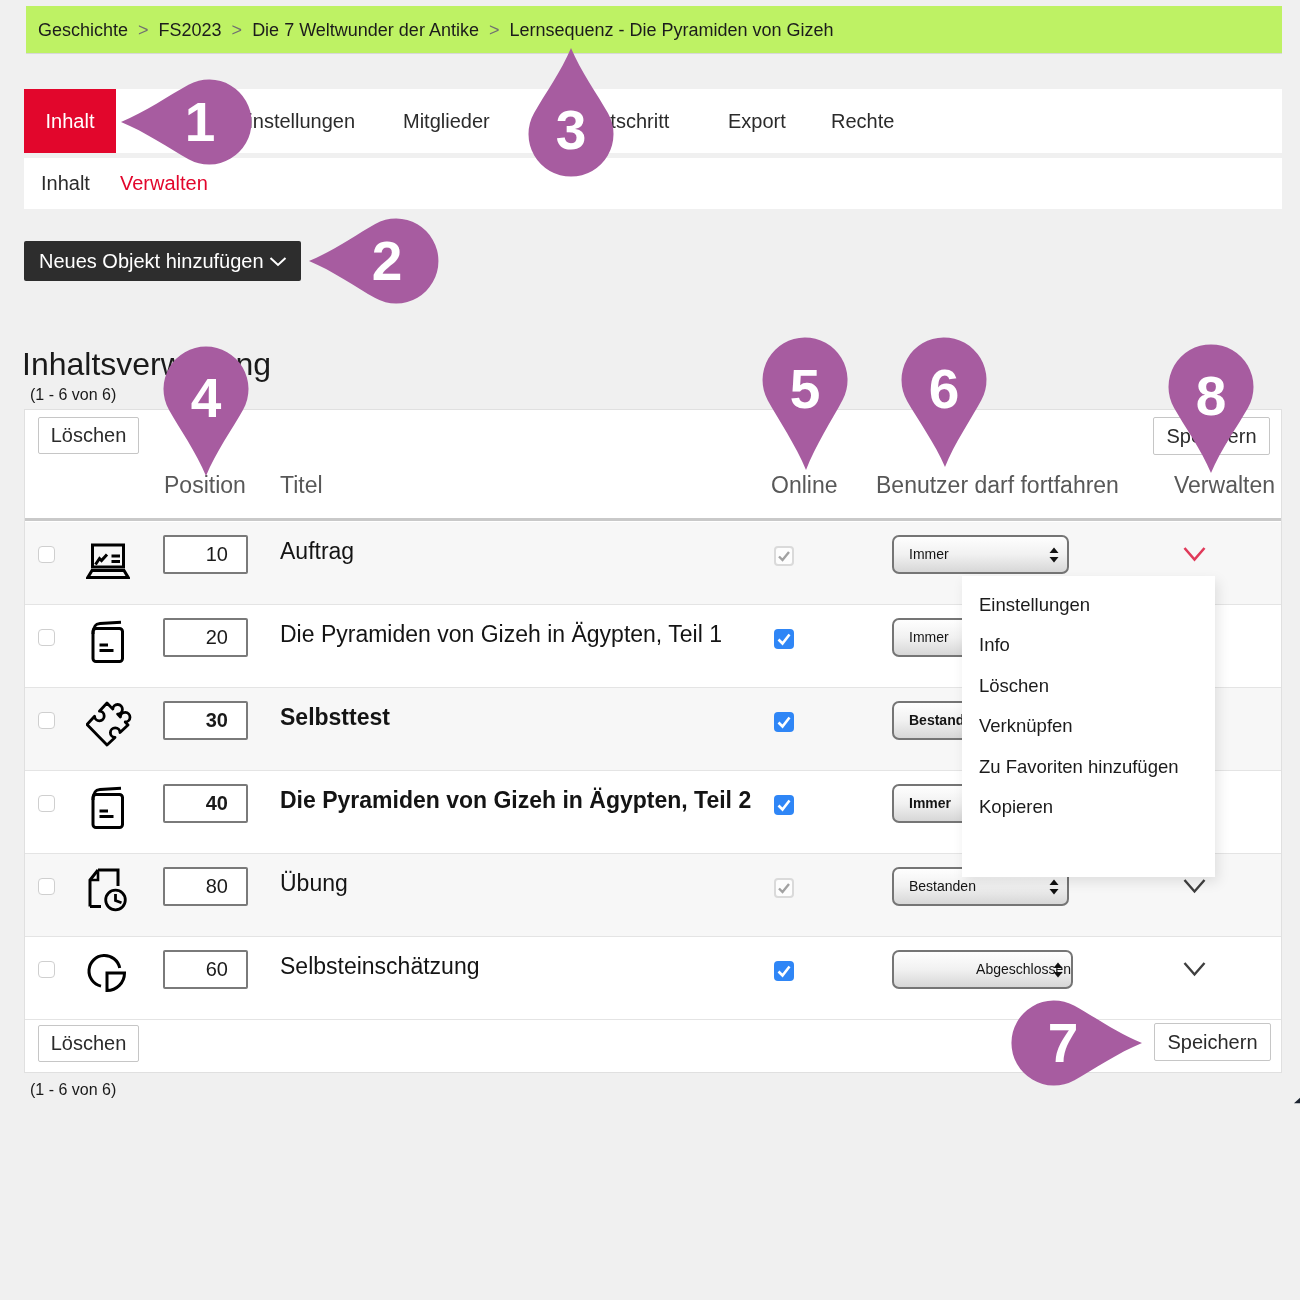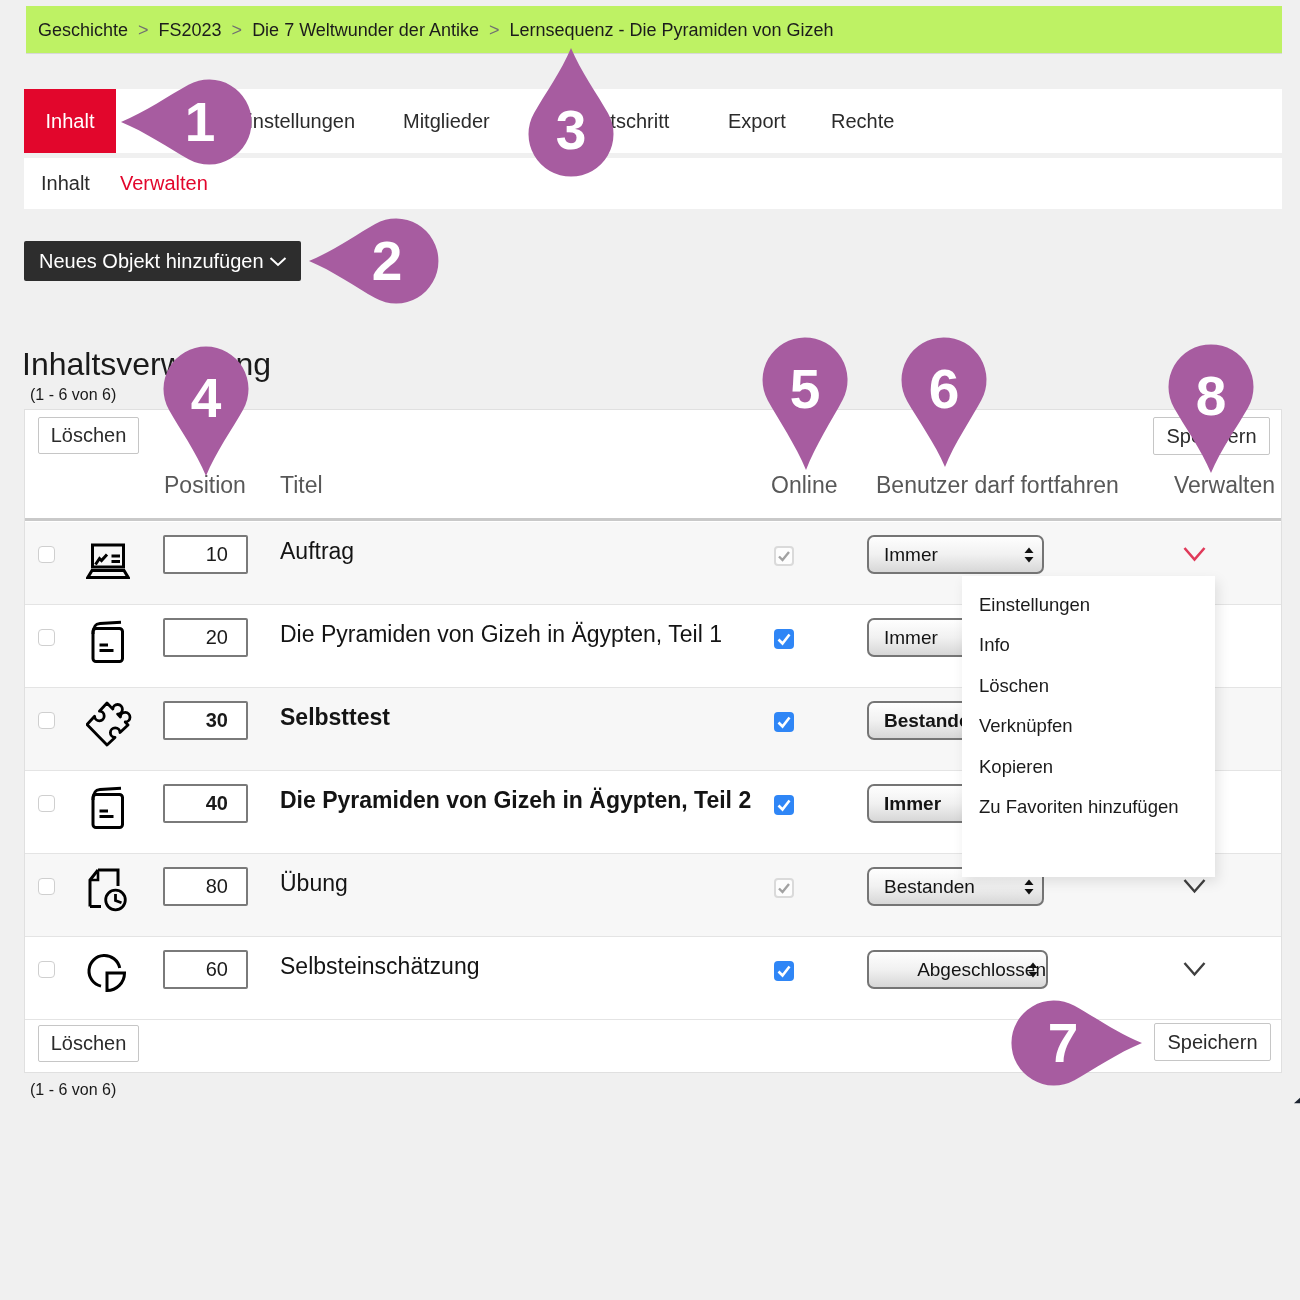--- a/index.html
+++ b/index.html
@@ -31,21 +31,21 @@
   #headline { position:absolute; left:0; top:108px; width:1256px; height:3px; background:#c9c9c9; }
 
   .row { position:absolute; left:0; width:1256px; height:83px; border-bottom:1px solid #e4e4e4; }
   .row.odd { background:#f7f7f7; }
   .rowcb { position:absolute; left:13px; top:24px; width:17px; height:17px; border:1px solid #cfcfcf; border-radius:4px; background:#fff; }
   .posin { position:absolute; left:138px; top:13.5px; width:85px; height:39px; border:2px solid #7a7a7a; border-radius:2px; background:#fff; font-size:20px; color:#1a1a1a; line-height:35px; text-align:right; padding-right:18px; }
   .title { position:absolute; left:255px; top:16px; font-size:23px; color:#141414; line-height:1.15; }
   .onbox { position:absolute; left:748.5px; top:24px; width:20px; height:20px; border-radius:4px; }
   .onbox.dis { background:#fdfdfd; border:2px solid #dadada; }
   .onbox.blue { background:#2f86f6; }
-  .sel { position:absolute; left:842px; top:13.5px; height:39px; border:2px solid #757575; border-radius:7px; background:linear-gradient(180deg,#fefefe 0%,#f1f1f1 50%,#d7d7d7 100%); font-size:19px; color:#141414; line-height:35px; padding-left:15px; }
+  .sel { position:absolute; left:867px; top:13.5px; height:39px; border:2px solid #757575; border-radius:7px; background:linear-gradient(180deg,#fefefe 0%,#f1f1f1 50%,#d7d7d7 100%); font-size:14px; color:#141414; line-height:35px; padding-left:15px; }
   .sel svg.ar { position:absolute; right:8px; top:50%; margin-top:-8px; }
   .icon { position:absolute; left:60px; top:0; }
 
   
   #menu { left:962px; top:576px; width:253px; height:301px; background:#fff; box-shadow:3px 5px 12px rgba(0,0,0,0.10); padding-top:9px; z-index:40; }
   .mi { height:40.4px; line-height:40.4px; padding-left:17px; font-size:18.5px; color:#1b1b1b; }
   #markers text { font:bold 55px "Liberation Sans",sans-serif; fill:#fff; }
 </style>
 </head>
 <body>
@@ -217,22 +217,22 @@
 
     <div class="btn" style="left:13px; top:615px; width:101px; height:37px; line-height:35px;">Löschen</div>
     <div class="btn" style="left:1129px; top:613px; width:117px; height:38px; line-height:36px;">Speichern</div>
   </div>
 
   <div class="abs" id="menu">
     <div class="mi">Einstellungen</div>
     <div class="mi">Info</div>
     <div class="mi">Löschen</div>
     <div class="mi">Verknüpfen</div>
+    <div class="mi">Zu Favoriten hinzufügen</div>
     <div class="mi">Kopieren</div>
-    <div class="mi">Zu Favoriten hinzufügen</div>
   </div>
 
   <svg class="abs" style="left:1294px; top:1097px; z-index:70;" width="6" height="7" viewBox="0 0 6 7">
       <polygon points="0,6.2 6,0.8 6,6.2" fill="#1d2531"></polygon>
     </svg>
 
   <svg class="abs" id="markers" style="left:0; top:0; z-index:60;" width="1300" height="1300" viewBox="0 0 1300 1300">
     <path d="M121.0,122.0 C144.6,112.5 169.6,95.2 188.5,84.8 A42.5,42.5 0 1 1 188.5,159.2 C169.6,148.8 144.6,131.5 121.0,122.0 Z" fill="#a75ca0"></path>
     <text x="200" y="141" text-anchor="middle">1</text>
     <path d="M309.0,261.0 C332.2,251.5 356.7,234.3 375.2,223.9 A42.5,42.5 0 1 1 375.2,298.1 C356.7,287.7 332.2,270.5 309.0,261.0 Z" fill="#a75ca0"></path>

